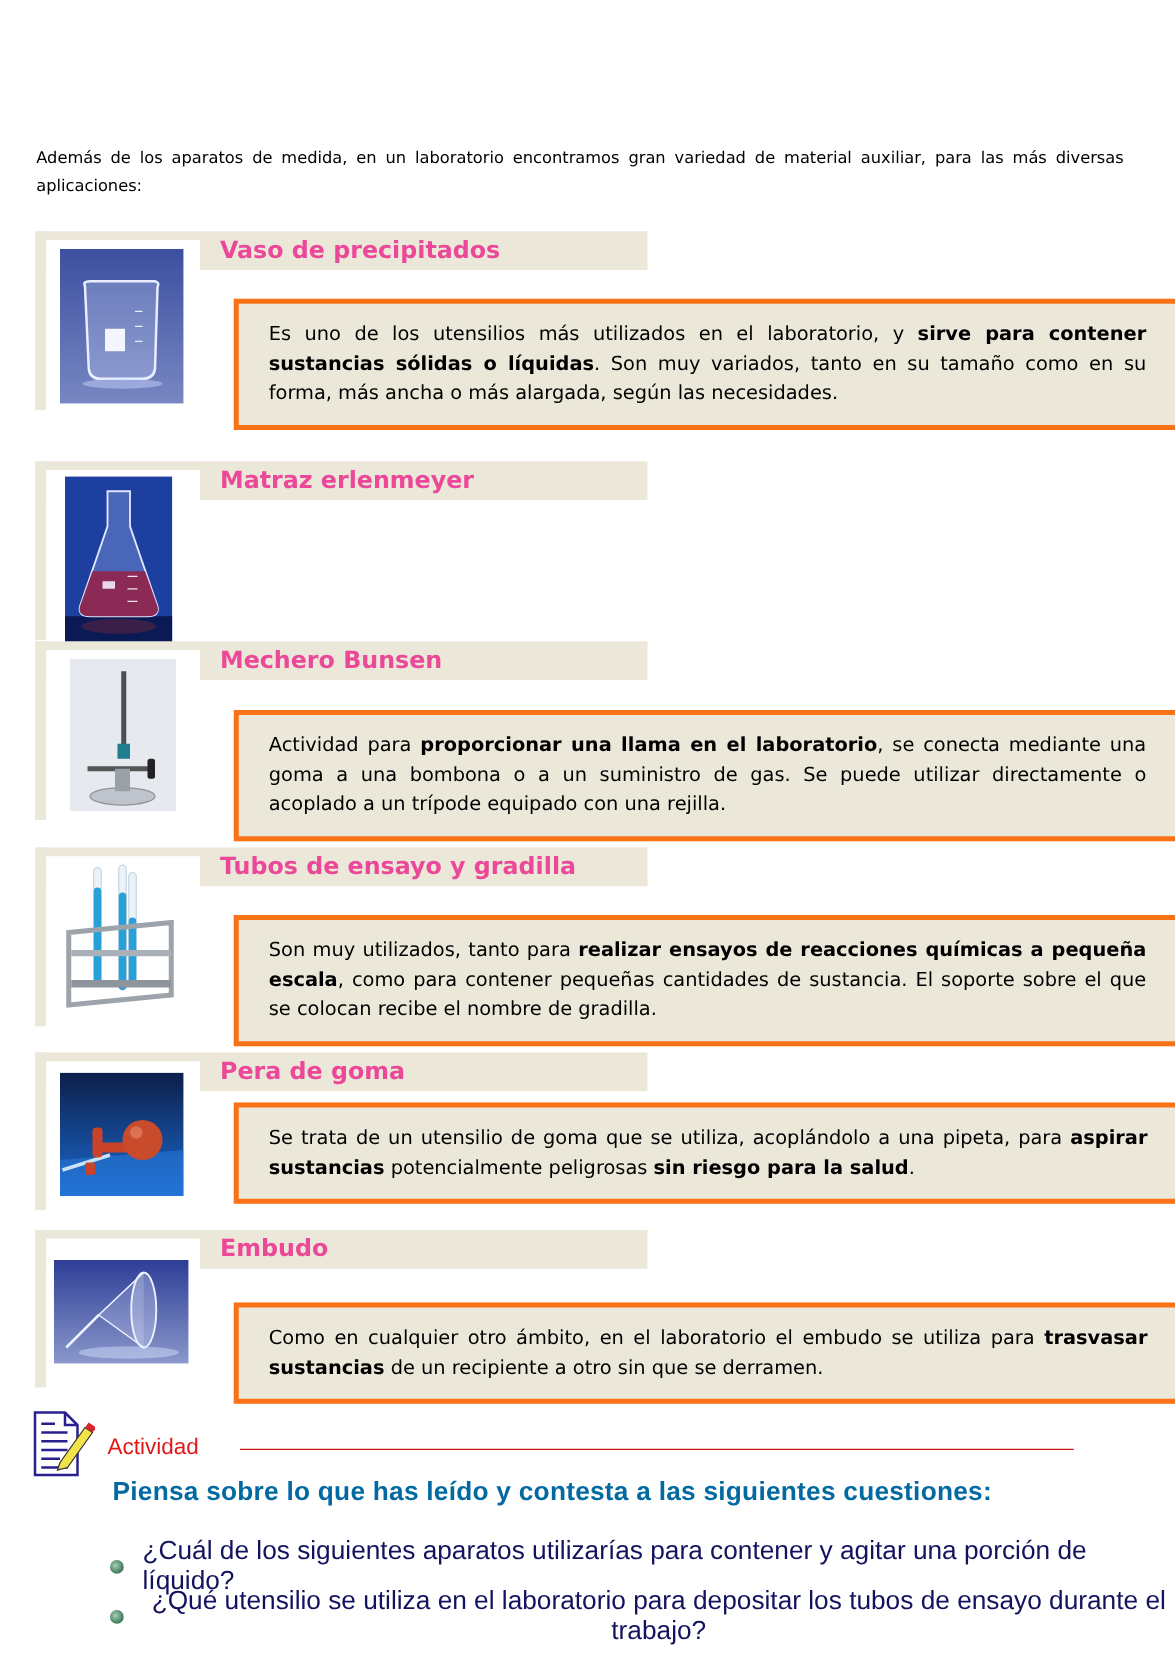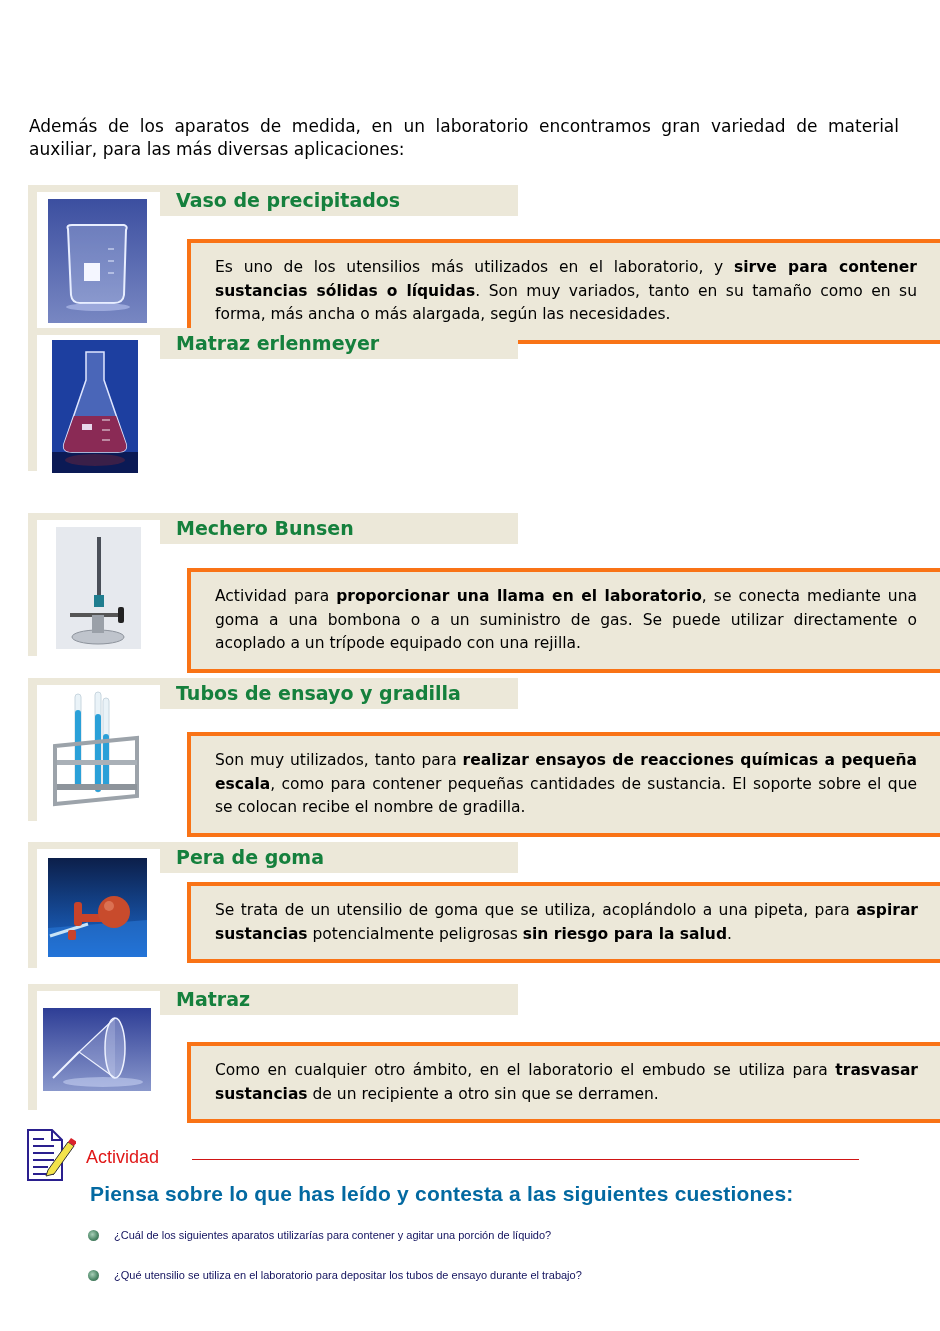--- a/index.html
+++ b/index.html
@@ -1,41 +1,41 @@
 <!DOCTYPE html>
 <html><head>
 <meta charset="utf-8">
 <style>
   html, body { margin: 0; padding: 0; background: #ffffff; }
   body { width: 940px; height: 1331px; position: relative; overflow: hidden;
          font-family: "DejaVu Sans", "Liberation Sans", sans-serif; color: #000; }
 
   .intro { position: absolute; left: 29px; top: 115px; width: 870px;
-           font-size: 17px; line-height: 23px; text-align: justify; margin: 0; }
+           font-size: 13px; line-height: 23px; text-align: justify; margin: 0; }
 
   .card { position: absolute; left: 28px; width: 898px; }
   .frame-top { position: absolute; left: 0; top: 0; width: 490px; height: 31px; background: #ece8d9; }
   .frame-left { position: absolute; left: 0; top: 0; width: 9px; background: #ece8d9; }
   .img-box { position: absolute; left: 9px; top: 7px; width: 123px; background: #ffffff; }
   .img-holder { position: absolute; overflow: hidden; }
   .title { position: absolute; left: 148px; top: 3px; margin: 0;
-           font-size: 19px; font-weight: bold; color: #15803d; line-height: 24px; }
+           font-size: 19px; font-weight: bold; color: #ec4899; line-height: 24px; }
   .desc { position: absolute; left: 147px; width: 702px; background: #ece8d9;
           border: 4px solid #f97316; padding: 13px 24px 13px 24px;
           font-size: 15.5px; line-height: 23.5px; text-align: justify; margin: 12px; }
   .desc b { font-weight: bold; }
 
   .activity { position: absolute; left: 0; top: 1125px; width: 940px; height: 206px; text-decoration: underline; }
   .act-icon { position: absolute; left: 26px; top: 3px; width: 50px; height: 54px; }
   .act-label { position: absolute; left: 86px; top: 22px; font-family: "Liberation Sans", sans-serif;
                font-size: 18px; color: #e01818; }
   .act-line { position: absolute; left: 192px; top: 34px; width: 667px; height: 1px; background: #d01515; }
   .act-prompt { position: absolute; left: 90px; top: 57px; font-family: "Liberation Sans", sans-serif;
                 font-size: 21px; font-weight: bold; color: #0369a1; letter-spacing: 0.2px; }
-  .q { position: absolute; left: 88px; font-family: "Liberation Sans", sans-serif; font-size: 11px;
+  .q { position: absolute; left: 88px; font-family: "Liberation Sans", sans-serif; font-size: 21px;
        color: #12125e; display: flex; align-items: center; }
   .bullet { width: 11px; height: 11px; border-radius: 50%;
             background: radial-gradient(circle at 40% 40%, #a8cfb8 0%, #4f8a6a 55%, #2c5a43 100%);
             margin-right: 15px; flex: none; }
 </style>
 </head>
 <body>
 
 <p class="intro">Además de los aparatos de medida, en un laboratorio encontramos gran variedad de material auxiliar, para las más diversas aplicaciones:</p>
 
@@ -59,21 +59,21 @@
         <line x1="60" y1="74" x2="66" y2="74" stroke="#e8eeff"></line>
       <ellipse cx="50" cy="108" rx="32" ry="4" fill="rgba(200,210,250,0.5)"></ellipse>
     </svg>
   </div>
   <h2 class="title">Vaso de precipitados</h2>
   <p class="desc" style="top:42px;">
     <span>Es uno de los utensilios más utilizados en el laboratorio, y </span><b>sirve para contener sustancias sólidas o líquidas</b><span>. Son muy variados, tanto en su tamaño como en su forma, más ancha o más alargada, según las necesidades.</span>
   </p>
 </div>
 
-<div class="card" style="top:328px;height:146px;">
+<div class="card" style="top:369px;height:146px;">
   <div class="frame-top"></div>
   <div class="frame-left" style="height:143px;"></div>
   <div class="img-box" style="height:139px;"></div>
   <div class="img-holder" style="left:24px;top:12px;width:86px;height:133px;">
     <svg width="86" height="133" viewBox="0 0 86 133">
       <rect width="86" height="133" fill="#1d3fa0"></rect>
       <rect y="112" width="86" height="21" fill="#0b1a55"></rect>
       <path d="M34 12 L52 12 L52 40 L74 104 Q76 112 66 112 L20 112 Q10 112 12 104 L34 40 Z" fill="rgba(210,220,255,0.25)" stroke="#dfe6ff" stroke-width="1.5"></path>
       <path d="M22 76 L64 76 L74 104 Q76 112 66 112 L20 112 Q10 112 12 104 Z" fill="#8a2a55"></path>
       <rect x="30" y="84" width="10" height="6" fill="#e7d8ea"></rect>
@@ -171,21 +171,21 @@
             <stop offset="1" stop-color="#8a98cc"></stop>
           </linearGradient>
         </defs>
       <rect width="108" height="83" fill="url(#bgf)"></rect>
       <ellipse cx="72" cy="40" rx="10" ry="30" fill="rgba(230,236,255,0.3)" stroke="#eef2ff" stroke-width="1.5"></ellipse>
       <path d="M72 10 L36 44 L72 70" fill="rgba(230,236,255,0.2)" stroke="#eef2ff" stroke-width="1.2"></path>
       <line x1="36" y1="44" x2="10" y2="70" stroke="#eef2ff" stroke-width="2"></line>
       <ellipse cx="60" cy="74" rx="40" ry="5" fill="rgba(220,228,255,0.45)"></ellipse>
     </svg>
   </div>
-  <h2 class="title">Matraz</h2>
+  <h2 class="title">Embudo</h2>
   <p class="desc" style="top:46px;width:703px;">
     <span>Como en cualquier otro ámbito, en el laboratorio el embudo se utiliza para </span><b>trasvasar sustancias</b><span> de un recipiente a otro sin que se derramen.</span>
   </p>
 </div>
 
 <div class="activity">
   <div class="act-icon">
     <svg width="50" height="54" viewBox="0 0 50 54">
       <path d="M2 2 L26 2 L36 12 L36 52 L2 52 Z" fill="#ffffff" stroke="#2a1f8e" stroke-width="2"></path>
       <path d="M26 2 L26 12 L36 12" fill="none" stroke="#2a1f8e" stroke-width="2"></path>

